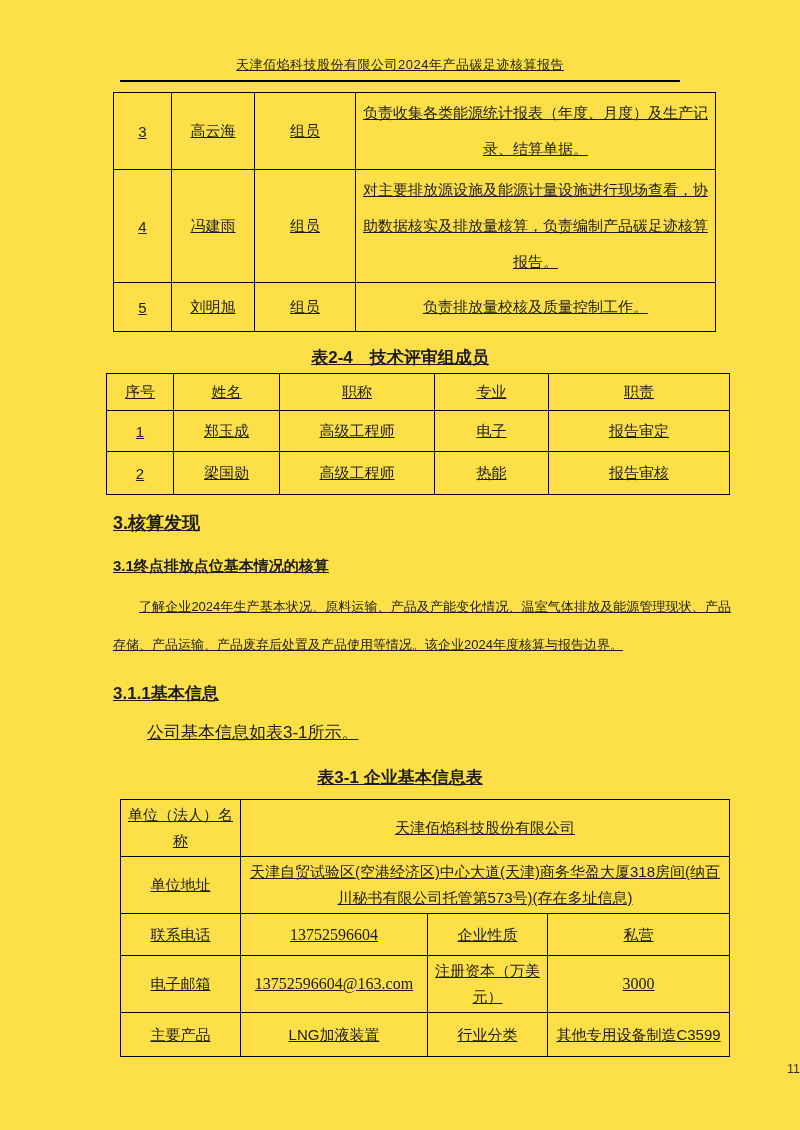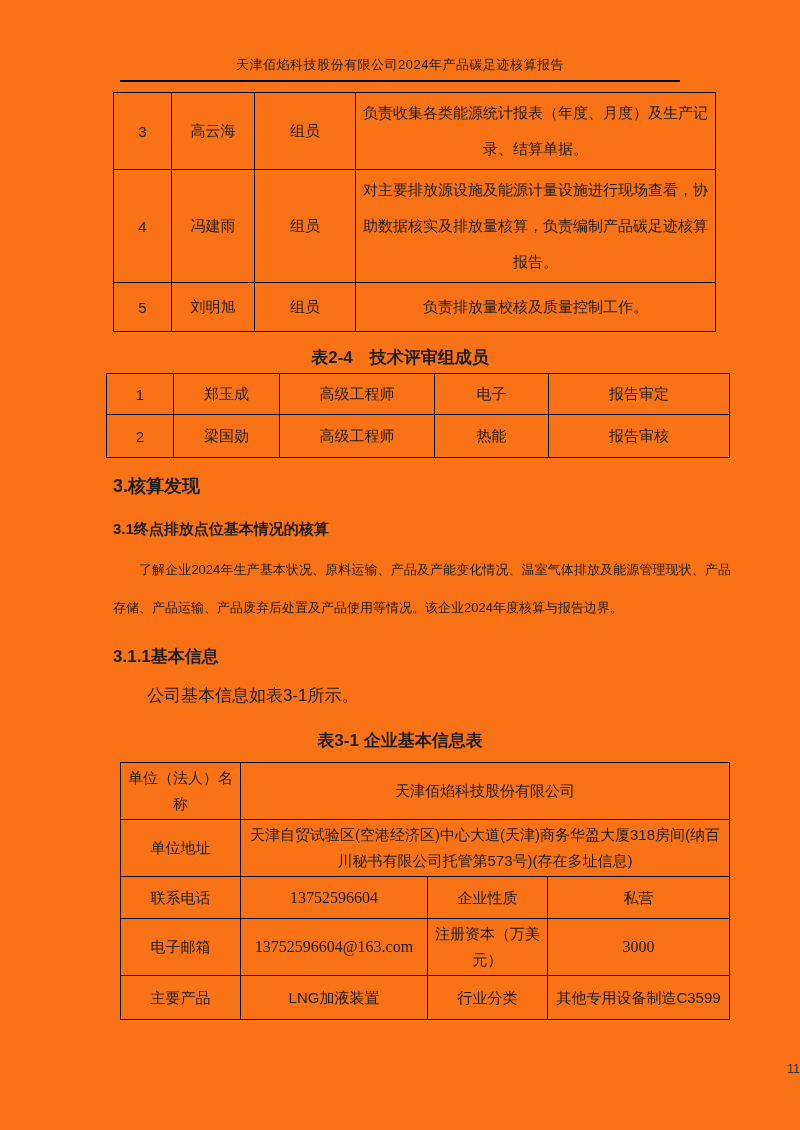--- a/index.html
+++ b/index.html
@@ -1,24 +1,25 @@
 <!DOCTYPE html>
 <html><head>
 <meta charset="utf-8">
 <style>
   * { margin:0; padding:0; box-sizing:border-box; }
   html,body { background:#ffffff; }
   .page {
     position:relative;
     width:800px; height:1130px;
-    background:#f97316;
+    background:#fde047;
     color:#1c1c1c;
     font-family:"Liberation Sans", sans-serif;
     overflow:hidden;
     margin:0 auto;
+    text-decoration:underline;
   }
   
   .doc-header {
     width:560px;
     margin:56px auto 0;
     text-align:center;
     font-size:13px;
     letter-spacing:0.5px;
     padding-bottom:6px;
     border-bottom:2px solid #000;
@@ -113,20 +114,27 @@
 
   <table class="t2">
     <colgroup>
         <col style="width:67px">
         <col style="width:106px">
         <col style="width:155px">
         <col style="width:114px">
         <col style="width:181px">
       </colgroup>
     <tbody>
+        <tr style="height:37px">
+      <th>序号</th>
+      <th>姓名</th>
+      <th>职称</th>
+      <th>专业</th>
+      <th>职责</th>
+    </tr>
     <tr style="height:41px">
       <td>1</td>
       <td>郑玉成</td>
       <td>高级工程师</td>
       <td>电子</td>
       <td>报告审定</td>
     </tr>
     <tr style="height:43px">
       <td>2</td>
       <td>梁国勋</td>

